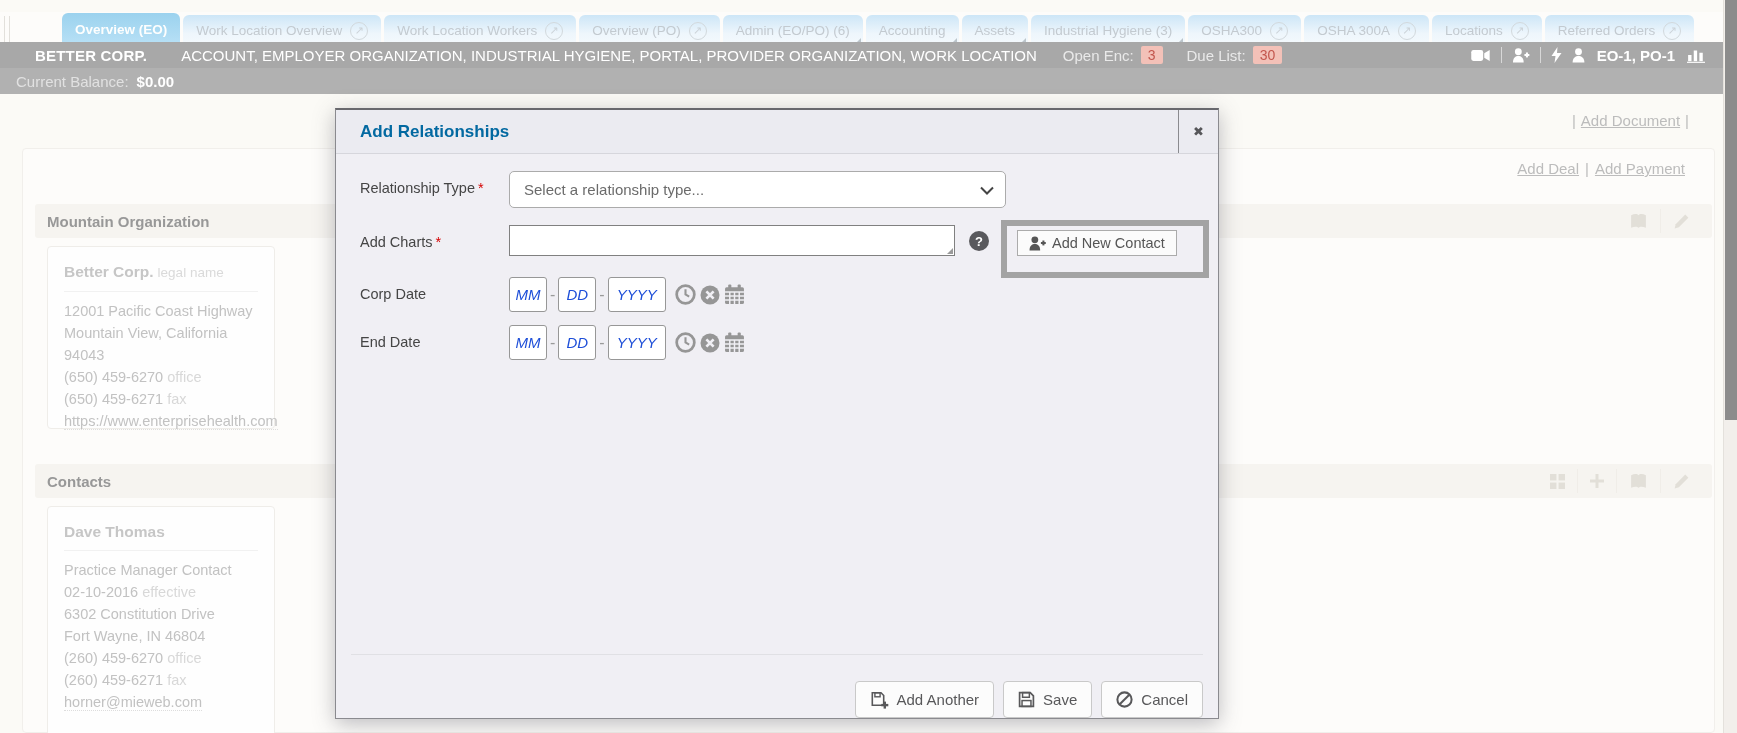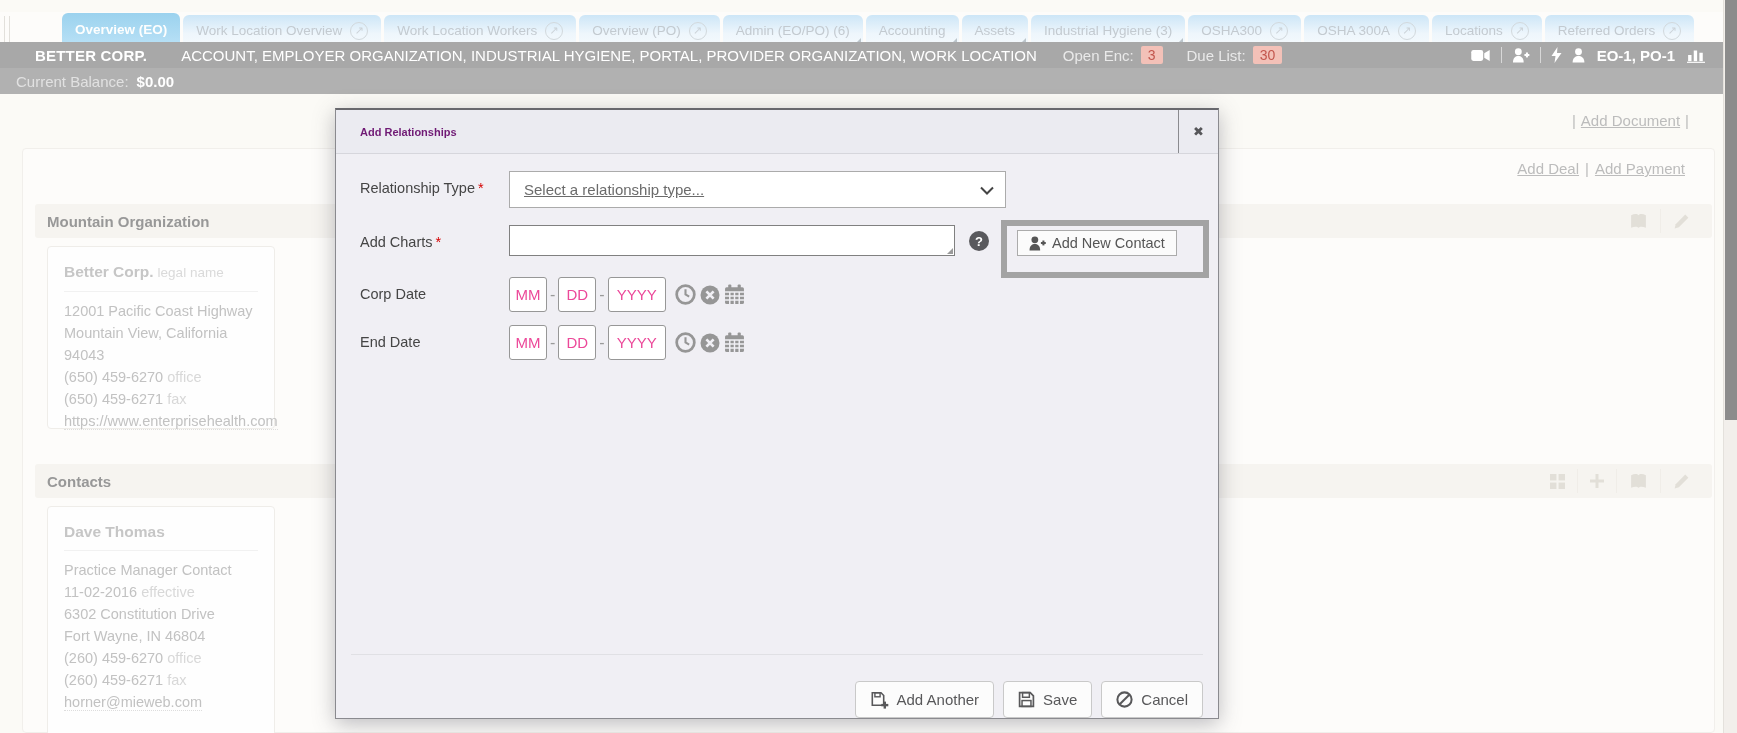--- a/index.html
+++ b/index.html
@@ -114,35 +114,35 @@
   
   .modal {
     position:absolute; left:335px; top:108px; width:884px; height:611px;
     background:#f0eff4; border:1px solid #8a8a8f; border-top:2px solid #68686d;
     box-shadow:0 5px 20px rgba(70,70,80,.35);
   }
   .modal-header {
     position:relative; height:44px; background:#ebebf1; border-bottom:1px solid #d6d6dc;
     display:flex; align-items:center; padding-left:24px;
   }
-  .modal-title { font-weight:bold; font-size:11px; color:#701a75; }
+  .modal-title { font-weight:bold; font-size:17px; color:#0369a1; }
   .modal-close {
     position:absolute; right:0; top:0; width:40px; height:43px;
     border-left:1px solid #8a8a8f; display:flex; align-items:center; justify-content:center;
     font-size:13px; color:#56565a; cursor:pointer;
   }
   .modal-body { padding:17px 24px 0 24px; }
   .form-row { display:flex; align-items:flex-start; margin-bottom:17px; position:relative; }
   .form-label { width:149px; padding-top:9px; font-size:14.5px; color:#454545; flex:none; }
   .req { color:#d40000; margin-left:3px; }
 
   .fake-select {
-    width:497px; height:37px; background:#fff; border:1px solid #ababab; border-radius:0;
+    width:497px; height:37px; background:#fff; border:1px solid #ababab; border-radius:5px;
     display:flex; align-items:center; padding:0 30px 0 14px; position:relative;
-    color:#6b6b6b; font-size:15px; cursor:pointer;text-decoration:underline;
+    color:#6b6b6b; font-size:15px; cursor:pointer;
   }
   .fake-select svg { position:absolute; right:11px; top:14px; }
 
   .row-charts { margin-bottom:21px; }
   .fake-textarea {
     width:446px; height:31px; background:#fff; border:1px solid #808080; position:relative;
   }
   .resize-grip {
     position:absolute; right:1px; bottom:1px; width:0; height:0;
     border-left:6px solid transparent; border-bottom:6px solid #9a9a9a;
@@ -161,21 +161,21 @@
     display:inline-flex; align-items:center; gap:6px; margin:4px 0 0 10px;
     background:#fbfbfb; border:1px solid #ababab; padding:4px 11px;
     font-size:14.5px; color:#555; cursor:pointer; white-space:nowrap;
   }
   .btn-add-contact svg { fill:#555; display:block; }
 
   .date-row { margin-bottom:13px; }
   .date-group { display:flex; align-items:center; }
   .date-box {
     height:35px; background:#fff; border:1px solid #979797; border-radius:3px;
-    display:flex; align-items:center; justify-content:center; color:#ec4899; font-size:15px;
+    display:flex; align-items:center; justify-content:center; color:#1d4ed8; font-size:15px;font-style:italic;
   }
   .w-mm { width:38px; } .w-dd { width:38px; } .w-yyyy { width:58px; }
   .date-sep { color:#9a9a9a; margin:0 3px; }
   .date-icons { display:flex; align-items:center; gap:4px; margin-left:9px; color:#969696; }
   .date-icons svg { display:block; }
   .date-icon-btn { cursor:pointer; display:flex; }
 
   .modal-footer {
     position:absolute; left:15px; right:15px; bottom:0; height:64px;
     border-top:1px solid #e0e0e4; display:flex; align-items:flex-end;
@@ -374,21 +374,21 @@
     </span>
   </div>
 
   <div class="info-card card-contacts">
     <div>
       <span class="card-name">Dave Thomas</span>
     </div>
     <hr class="card-divider">
     <div>Practice Manager Contact</div>
     <div>
-      <span>11-02-2016</span>
+      <span>02-10-2016</span>
       <span class="muted-label">effective</span>
     </div>
     <div>6302 Constitution Drive</div>
     <div>Fort Wayne, IN 46804</div>
     <div>
       <span>(260) 459-6270</span>
       <span class="muted-label">office</span>
     </div>
     <div>
       <span>(260) 459-6271</span>

